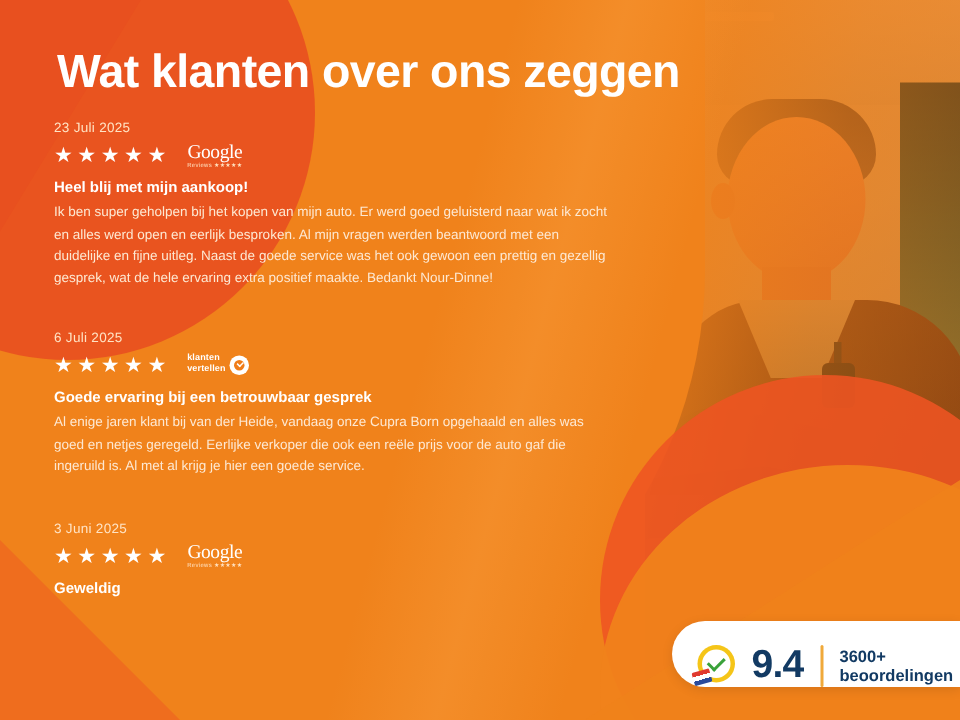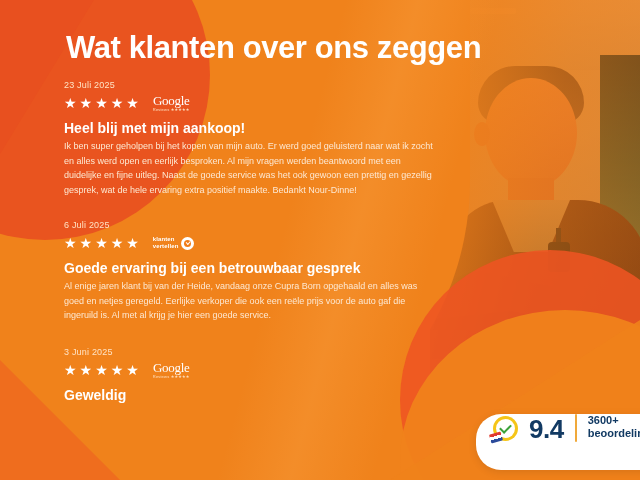--- a/index.html
+++ b/index.html
@@ -77,50 +77,50 @@
   .blob-br{position:absolute;right:-90px;bottom:-130px;width:330px;height:300px;border-radius:50%;
     background:#f0821b;opacity:.95;}
   .wedge-br{position:absolute;right:0;bottom:0;width:250px;height:160px;background:#f0821b;
     clip-path:polygon(100% 0,100% 100%,0 100%);opacity:.9;}
   .bl-wedge{position:absolute;left:0;bottom:0;width:120px;height:120px;background:#ef6a1e;
     clip-path:polygon(0 0,0 100%,100% 100%);opacity:.85;}
   .sweep{position:absolute;left:150px;top:0;width:360px;height:480px;
     background:linear-gradient(105deg,rgba(255,255,255,0) 40%,rgba(255,180,90,.22) 55%,rgba(255,255,255,0) 72%);}
 
   
-  .content{position:absolute;inset:0;margin-left:28px;}
+  .content{position:absolute;inset:0;}
   .title{position:absolute;left:38px;top:30px;font-size:31px;font-weight:bold;color:#ffffff;
     letter-spacing:-0.4px;}
 
   .review{position:absolute;left:36px;width:372px;}
   .rv1{top:78px;} .rv2{top:218px;} .rv3{top:345px;}
   .rv-name{font-size:16px;color:#ffffff;line-height:1.15;}
   .rv-date{font-size:9px;color:#ffe3c4;margin-top:2px;letter-spacing:.2px;}
   .rv-meta{display:flex;align-items:center;gap:14px;margin-top:5px;height:16px;}
   .stars{display:flex;gap:3px;}
   .stars span{color:#ffffff;font-size:14px;line-height:14px;}
-  .rv-title{font-size:14px;font-weight:bold;color:#ffffff;margin-top:9px;}
+  .rv-title{font-size:10px;font-weight:bold;color:#ffffff;margin-top:9px;}
   .rv-body{font-size:9px;color:#fde8d2;line-height:1.62;margin-top:3px;}
 
   
   .gbadge{display:inline-block;text-align:center;line-height:1;}
   .gbadge .g{font-family:"Liberation Serif",serif;font-size:13px;color:#ffffff;letter-spacing:-.3px;}
   .gbadge .sub{font-size:4px;color:#ffe0bf;letter-spacing:.2px;margin-top:1px;}
   
   .kbadge{display:flex;align-items:center;gap:3px;}
   .kbadge .kt{font-size:6px;font-weight:bold;color:#ffffff;line-height:1.15;letter-spacing:.1px;}
   .kcheck{width:13px;height:13px;border-radius:50%;background:#ffffff;
     display:flex;align-items:center;justify-content:center;}
   .kcheck i{display:block;width:7px;height:7px;border-radius:50%;background:#f07d1a;position:relative;}
   .kcheck i:after{content:"";position:absolute;left:1.5px;top:1px;width:3px;height:1.5px;
     border-left:1.2px solid #fff;border-bottom:1.2px solid #fff;transform:rotate(-45deg);}
 
   
-  .pill{position:absolute;left:448px;top:414px;width:178px;height:56px;background:#ffffff;
-    border-radius:25px 0 0 25px;display:flex;align-items:flex-start;padding-left:14px;
+  .pill{position:absolute;left:448px;top:414px;width:178px;height:44px;background:#ffffff;
+    border-radius:25px 0 0 25px;display:flex;align-items:flex-end;padding-left:14px;
     box-shadow:0 2px 8px rgba(0,0,0,.10);}
   .kv-logo{width:30px;height:30px;position:relative;flex:0 0 auto;}
   .kv-ring{position:absolute;left:3px;top:2px;width:25px;height:25px;border-radius:50%;
     background:#f5c518;}
   .kv-inner{position:absolute;left:6px;top:5px;width:19px;height:19px;border-radius:50%;
     background:#ffffff;display:flex;align-items:center;justify-content:center;}
   .kv-tick{width:9px;height:5px;border-left:2.4px solid #3aa23a;border-bottom:2.4px solid #3aa23a;
     transform:rotate(-45deg);margin-top:-2px;}
   .kv-flag{position:absolute;left:0px;top:19px;width:12px;height:9px;
     background:linear-gradient(180deg,#e03a2f 0 33%,#ffffff 33% 66%,#2b4b9b 66% 100%);

